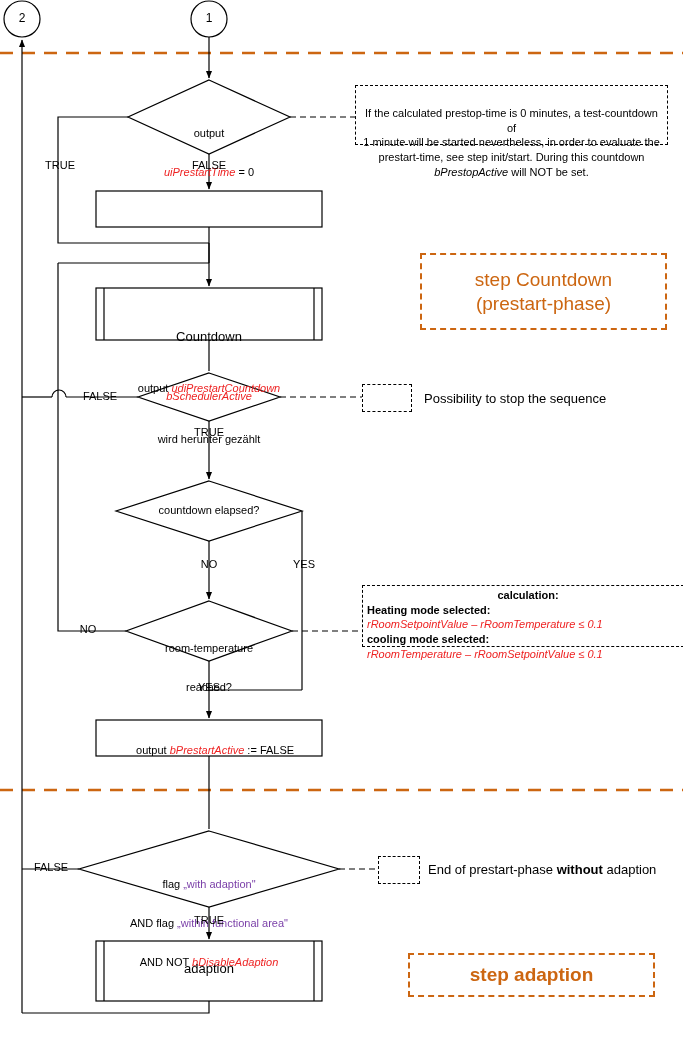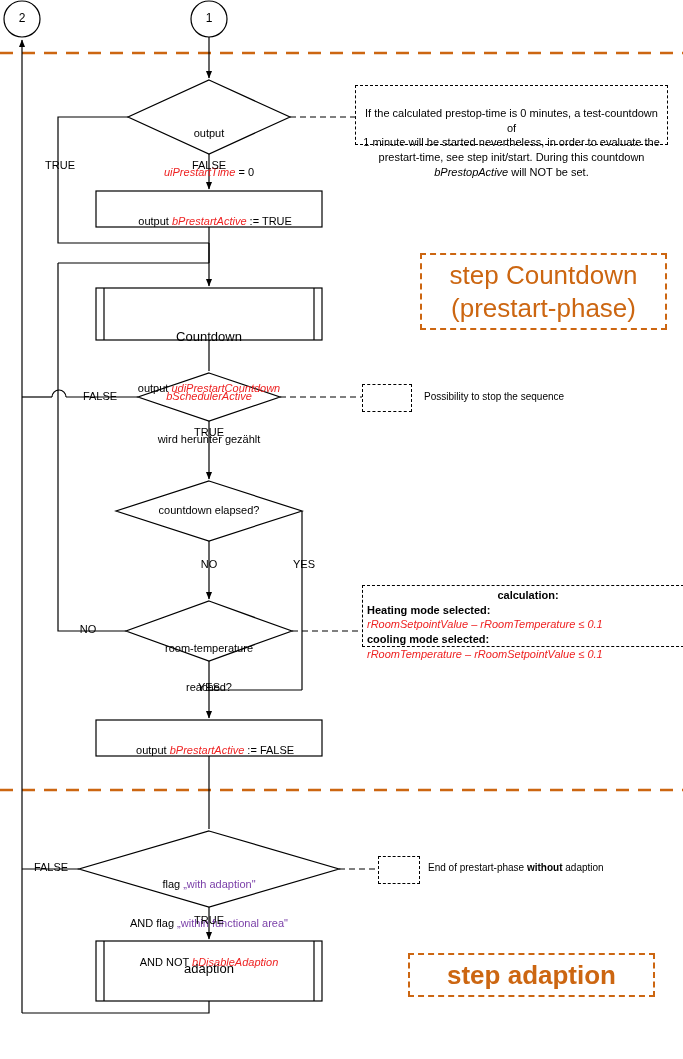--- a/index.html
+++ b/index.html
@@ -38,42 +38,42 @@
   .red { color: #ee2222; font-style: italic; }
   .purple { color: #7a3fa8; }
   .orange-box {
     position: absolute;
     border: 2.5px dashed #cc6611;
     color: #cc6611;
     display: flex;
     align-items: center;
     justify-content: center;
     text-align: center;
-    font-size: 26px;
+    font-size: 19px;
     line-height: 1.25;
     background: transparent;
   }
   .note {
     position: absolute;
     border: 1.5px dashed #000000;
     background: #ffffff;
     font-size: 11px;
     line-height: 1.33;
     color: #000;
     box-sizing: border-box;
   }
   .note-txt { padding: 2px 3px; text-align: center; margin-top: 18px; }
   .stub {
     position: absolute;
     border: 1.5px dashed #000000;
     background: #ffffff;
   }
   .plain-note {
     position: absolute;
-    font-size: 10px;
+    font-size: 13px;
     color: #000;
     white-space: pre;
   }
   b { font-weight: bold; }
 </style>
 </head>
 <body>
 
 <div id="page">
 
@@ -178,23 +178,20 @@
 
   <div class="note" style="left:355px; top:85px; width:313px; height:60px;">
     <div class="note-txt">
       <div>If the calculated prestop-time is 0 minutes, a test-countdown of</div>
       <div>1 minute will be started nevertheless, in order to evaluate the</div>
       <div>prestart-time, see step init/start. During this countdown</div>
       <div><i>bPrestopActive</i><span> will NOT be set.</span></div>
     </div>
   </div>
 
-  <div class="lbl center sm" style="left:209px; top:202px;">
-    <span>output </span><span class="red">bPrestartActive</span><span> := TRUE</span>
-  </div>
 
   <div class="lbl center" style="left:209px; top:291px;">
     <div class="big">Countdown</div>
     <div class="sm"><span>output </span><span class="red">udiPrestartCountdown</span></div>
     <div class="sm">wird herunter gezählt</div>
   </div>
 
   <div class="lbl center sm red" style="left:209px; top:390px;">bSchedulerActive</div>
   <div class="lbl center sm" style="left:100px; top:390px;">FALSE</div>
   <div class="lbl center sm" style="left:209px; top:426px;">TRUE</div>

